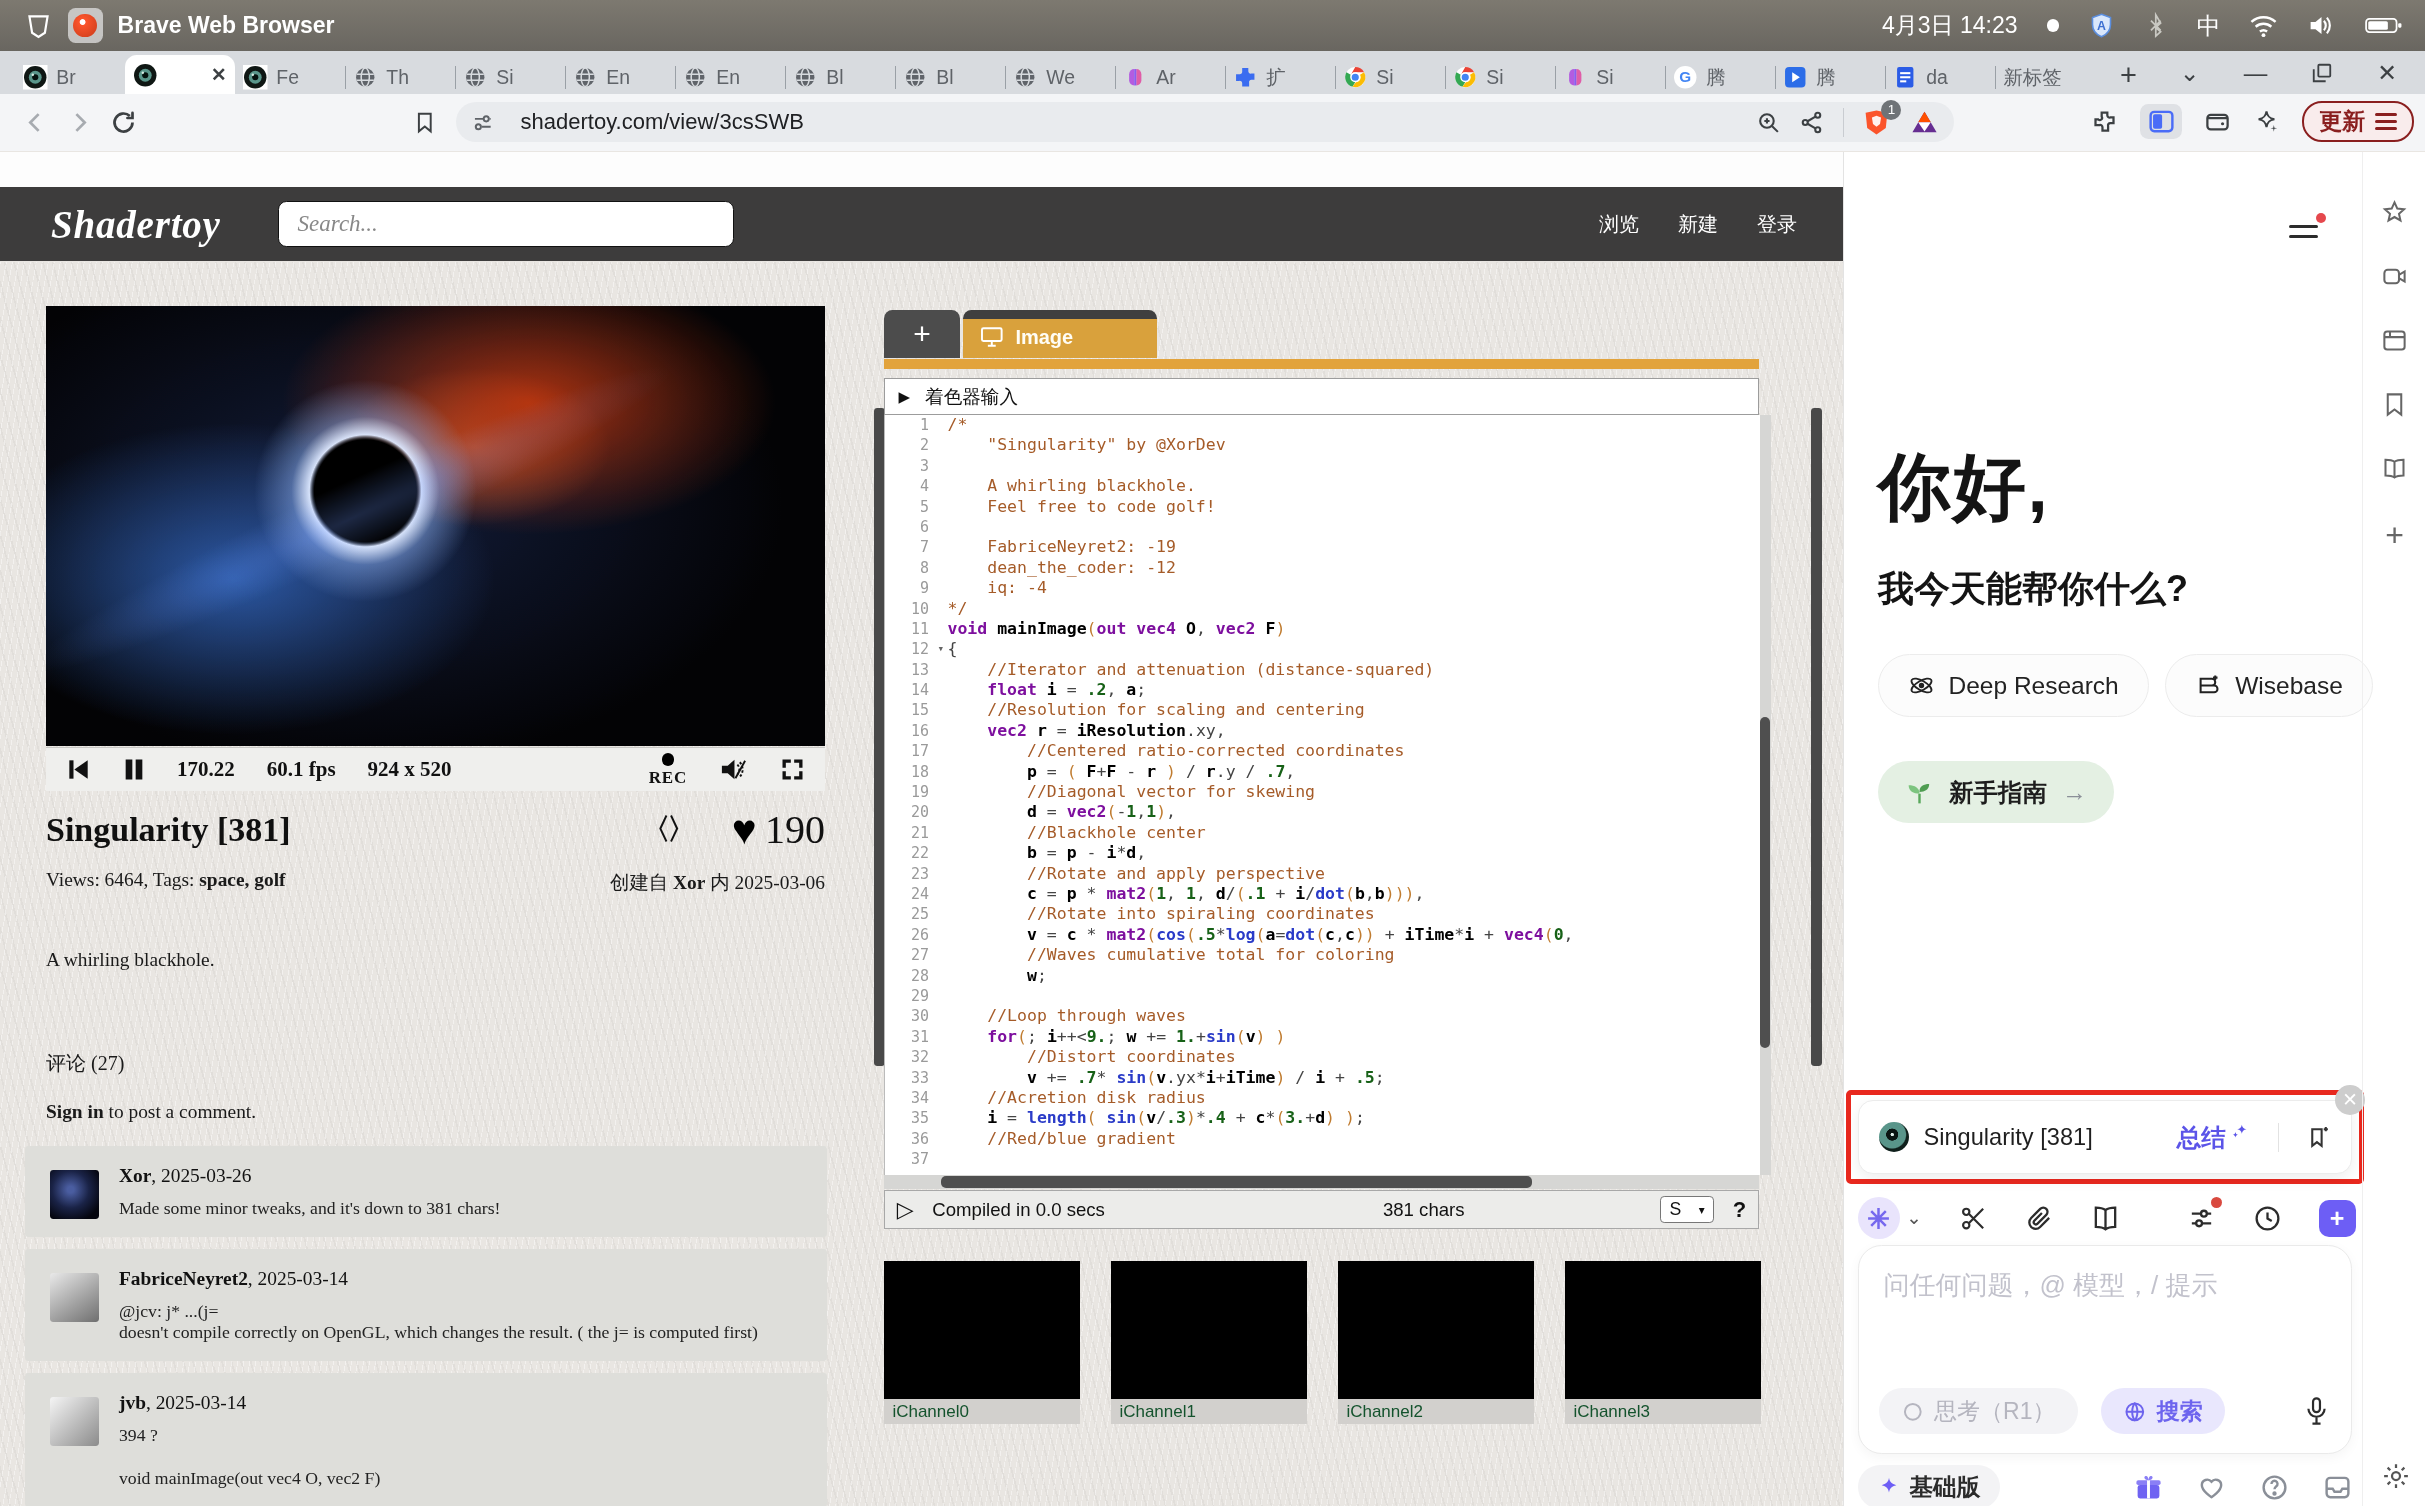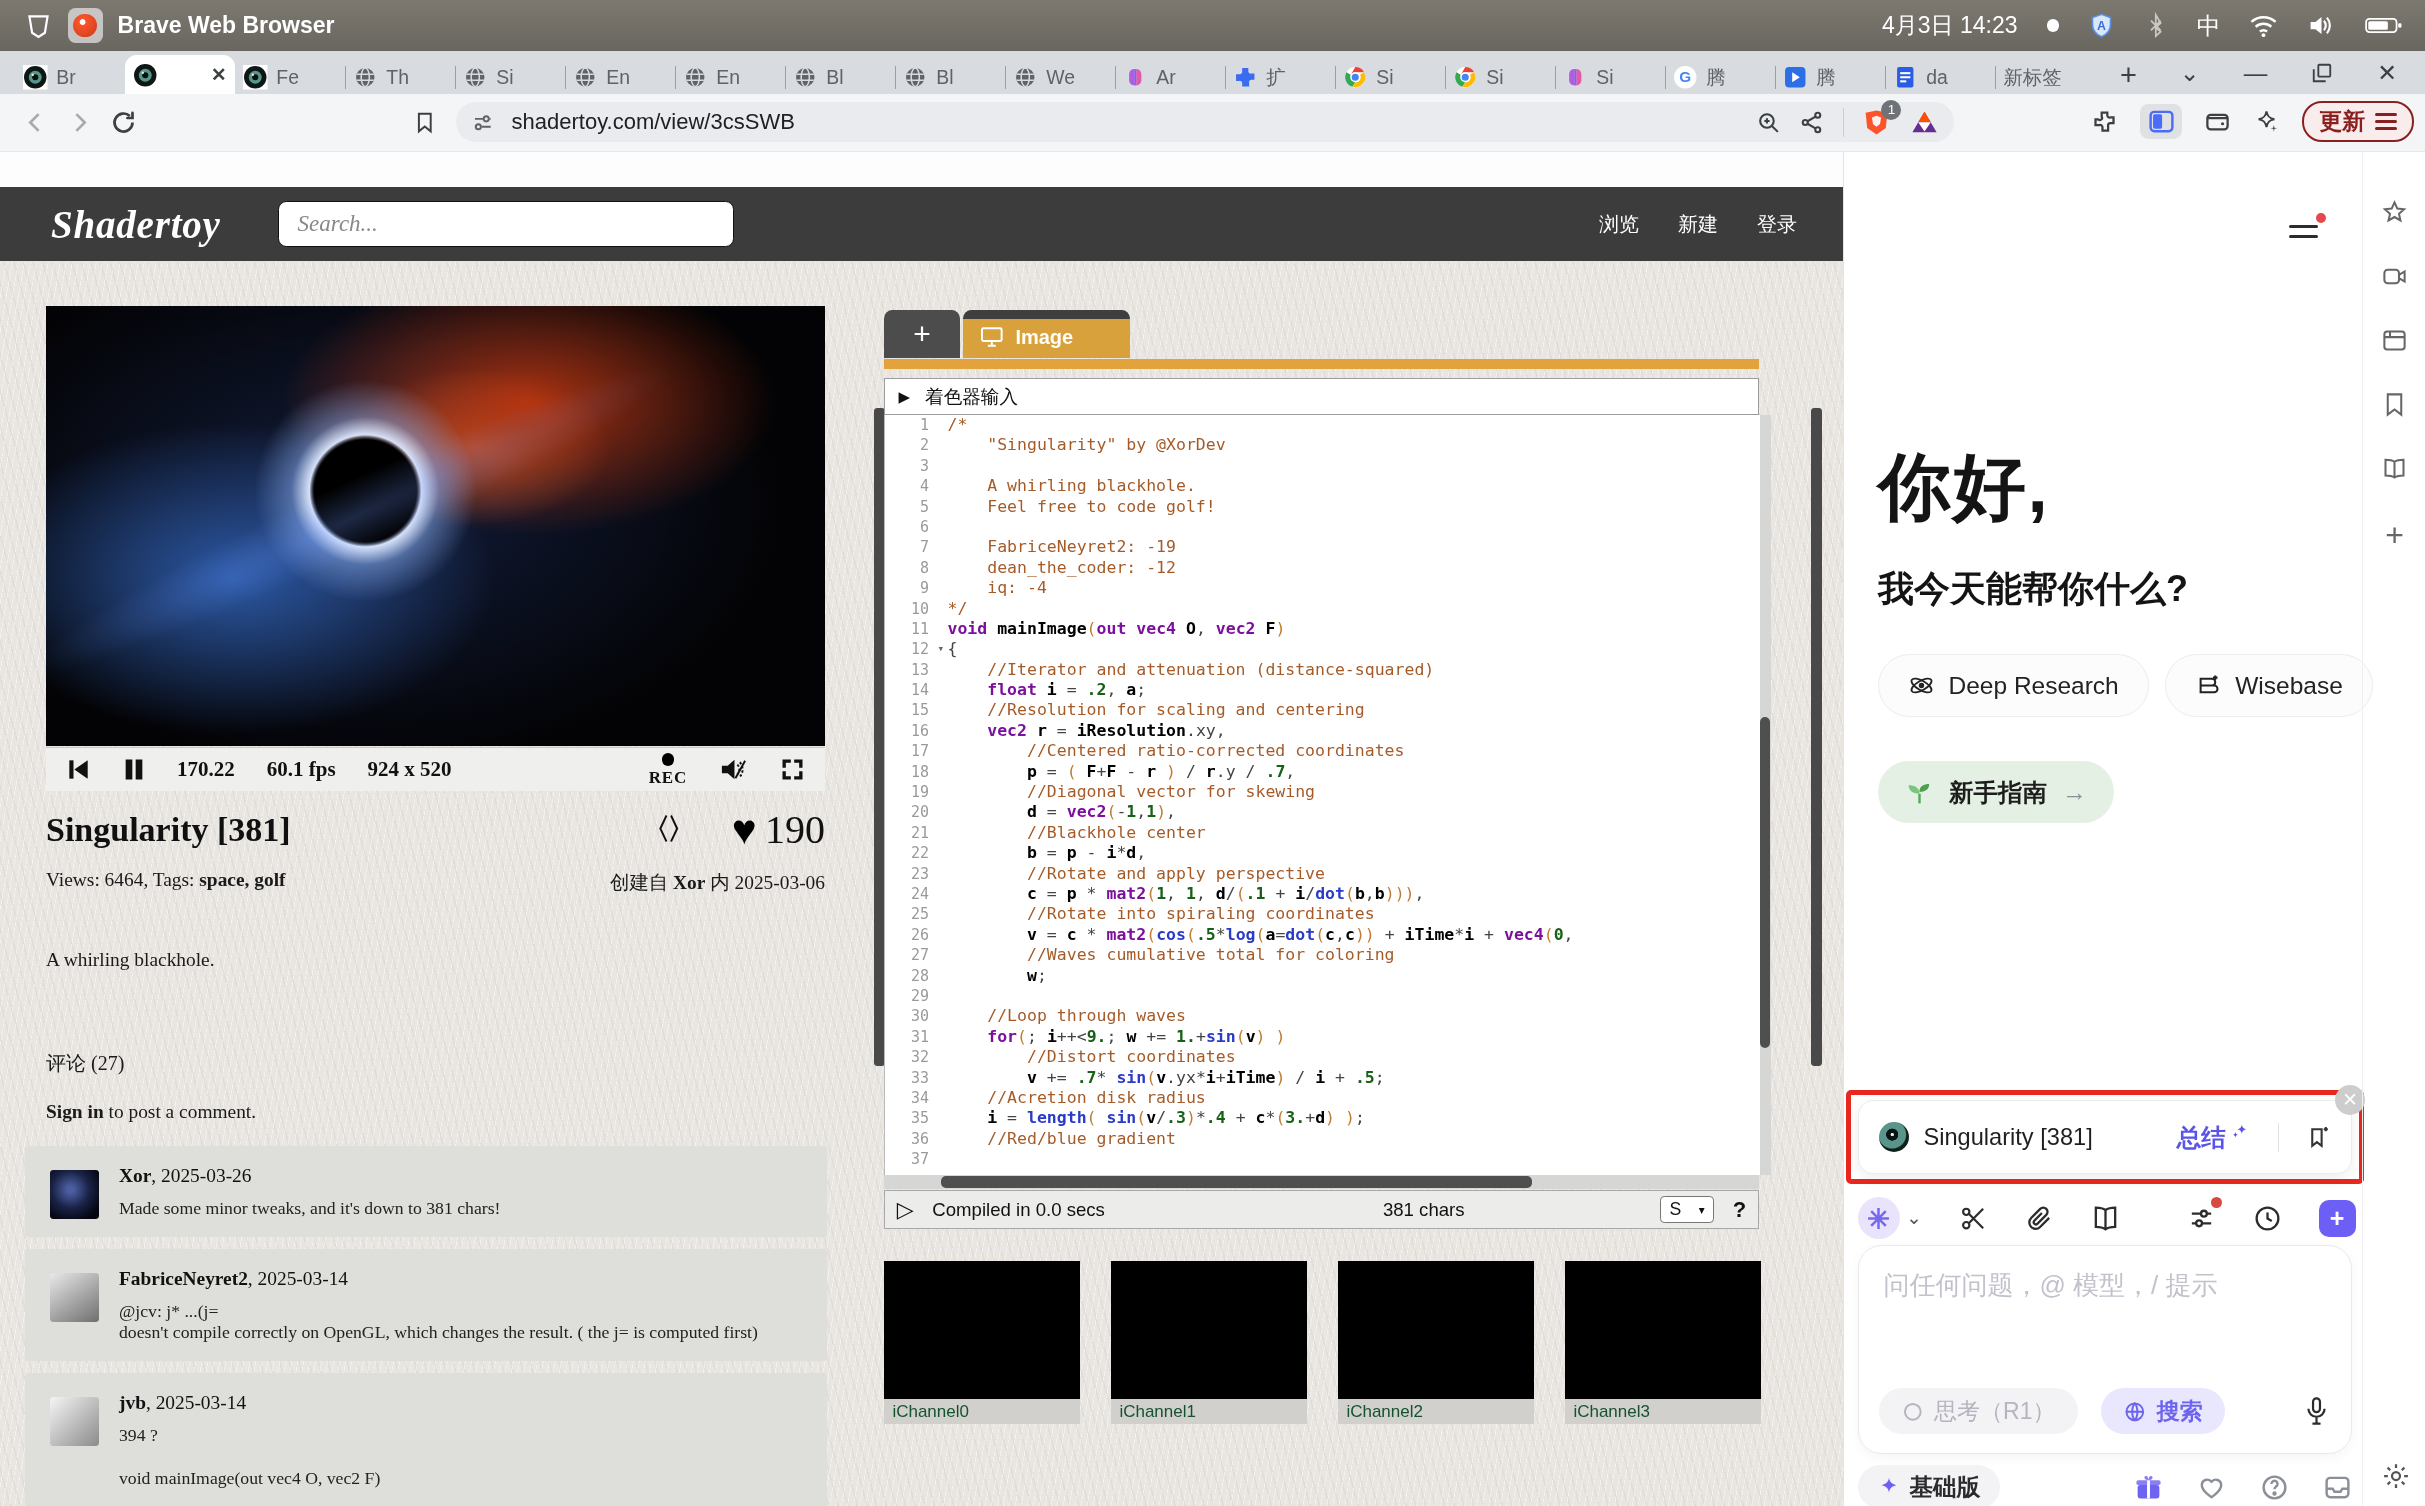--- a/index.html
+++ b/index.html
@@ -30,21 +30,21 @@
   .tab .lbl{overflow:hidden;white-space:nowrap;flex:1;color:#5f6368}
   .tab .x{font-size:18.6px;color:#3c4043;font-weight:bold}
   #newtab-btn{font-size:29px;color:#3c4043;margin-left:15px;align-self:center;margin-top:5px}
   #winctrl{margin-left:auto;display:flex;align-items:center;gap:44px;padding-right:29px;align-self:center;color:#3c4043;font-size:23.6px}
 
   
   #toolbar{position:absolute;top:94px;left:0;width:2426px;height:57px;background:#f4f5f7;
     display:flex;align-items:center;box-sizing:border-box;padding:0 13.5px}
   .navbtn{width:44px;height:44px;display:flex;align-items:center;justify-content:center}
   #urlpill{position:absolute;left:456px;top:8.4px;width:1498px;height:40px;border-radius:20px;background:#e9ebee;
-    display:flex;align-items:center;padding:0 15px;box-sizing:border-box;gap:17px}
+    display:flex;align-items:center;padding:0 15px;box-sizing:border-box;gap:26px}
   #urltext{font-size:22px;color:#202124;flex:1}
   .pillicons{display:flex;align-items:center;gap:18.6px}
   #shield-wrap{position:relative}
   #shield-badge{position:absolute;top:-8.4px;right:-10px;width:20px;height:20px;border-radius:50%;
     background:#6f7377;color:#fff;font-size:13.5px;display:flex;align-items:center;justify-content:center}
   #toolbar-right{position:absolute;right:11.8px;top:6.7px;display:flex;align-items:center;gap:22px}
   #sidebar-btn{background:#dfe1e5;border-radius:8.4px;padding:3.4px 6.7px}
   #update-btn{border:2.5px solid #8a1f1f;border-radius:20px;background:#f9ecec;color:#8a1f1f;
     font-size:23px;font-weight:bold;display:flex;align-items:center;gap:10px;padding:3.4px 15px}
   .hamb{display:inline-block}
@@ -110,21 +110,21 @@
   
   .vdivider{position:absolute;top:408px;width:11px;height:658px;background:#494949;border-radius:3.4px}
   #vscroll{position:absolute;left:1759px;top:415px;width:11.8px;height:760px;background:#d6d6d4}
   #vscroll .thumb{position:absolute;left:0.8px;width:10px;top:302px;height:331px;background:#4f4f4f;border-radius:5px}
   #hscroll{position:absolute;left:884px;top:1175px;width:875px;height:13.5px;background:#d6d6d4}
   #hscroll .thumb{position:absolute;top:0.8px;height:11.8px;left:57px;width:591px;background:#4f4f4f;border-radius:5px}
 
   
   #plus-tab{position:absolute;left:884px;top:310px;width:76px;height:48px;background:#4c4c4c;border-radius:8.4px 8.4px 0 0;
     display:flex;align-items:center;justify-content:center;color:#fff;font-size:30px}
-  #img-tab{position:absolute;left:963px;top:310px;width:167px;height:48px;border-radius:8.4px 8.4px 0 0;
+  #img-tab{position:absolute;left:963px;top:310px;width:194px;height:48px;border-radius:8.4px 8.4px 0 0;
     background:linear-gradient(#3f3f3f 0 18%, #d9a13c 18%);display:flex;align-items:center;gap:11.8px;
     padding:0 17px;box-sizing:border-box;color:#fff;font-size:20px;font-weight:bold}
   #img-tab .mon{margin-top:6.7px}
   #img-tab .t{margin-top:6.7px;color:#fffdf5}
   #tabbar-line{position:absolute;left:884px;top:359px;width:875px;height:10px;background:#e2a33c}
   #inputs-bar{position:absolute;left:884px;top:378px;width:875px;height:37px;background:#fff;border:0.8px solid #9c9c9c;
     box-sizing:border-box;display:flex;align-items:center;gap:15px;padding:0 13.5px;font-size:18.6px;color:#111}
   #code-wrap{position:absolute;left:884px;top:415px;width:875px;height:760px;background:#fff;
     border-left:0.8px solid #bbb;overflow:hidden}
   .cl{display:flex;height:20.4px;line-height:20.4px;white-space:pre;font-family:"DejaVu Sans Mono",monospace;font-size:16.5px}

